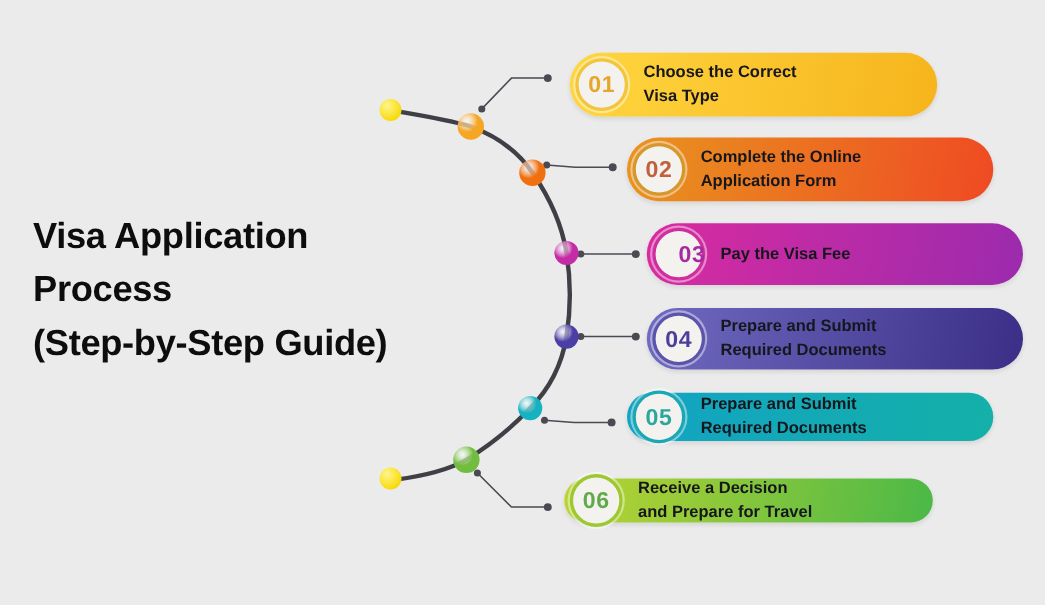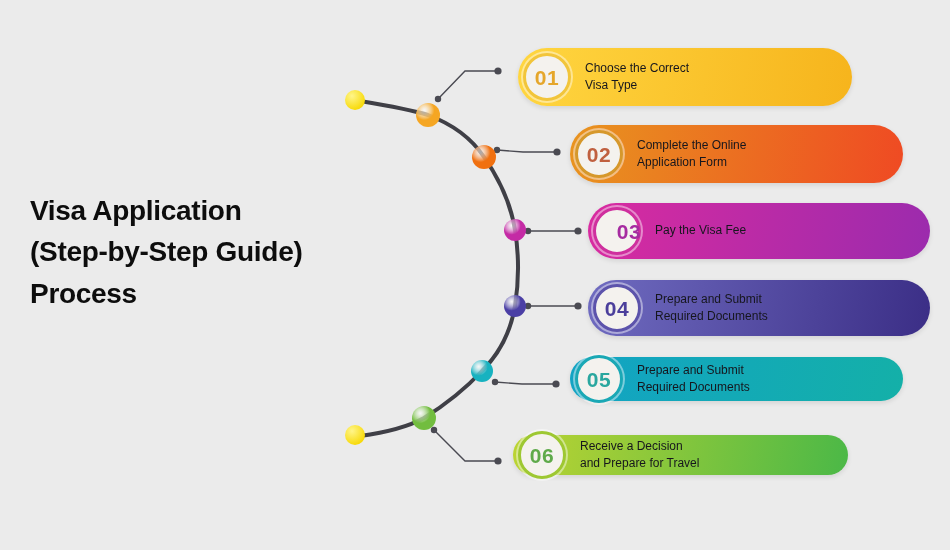--- a/index.html
+++ b/index.html
@@ -21,21 +21,21 @@
   }
 
   
   #title-block {
     position: absolute;
     left: 30px;
     top: 190px;
     width: 430px;
   }
   #title-block .title-line {
-    font-size: 28px;
+    font-size: 33px;
     font-weight: bold;
     color: #0d0d0d;
     letter-spacing: -0.3px;
     line-height: 1.48;
     white-space: nowrap;
   }
 
   
   #connector-layer {
     position: absolute;
@@ -69,36 +69,36 @@
   }
   .step-badge-num {
     font-size: 21px;
     font-weight: bold;
     letter-spacing: 0.5px;
     line-height: 1;
   }
   .step-text {
     margin-left: 14px;
     margin-right: 16px;
-    font-size: 12px;
-    font-weight: normal;
+    font-size: 15px;
+    font-weight: bold;
     color: #16161d;
     line-height: 1.45;
   }
   .step-text .tline { display: block; white-space: nowrap; }
 </style>
 </head>
 <body>
 
 <div id="infographic">
 
   <div id="title-block">
     <div class="title-line">Visa Application</div>
+    <div class="title-line">Process</div>
     <div class="title-line">(Step-by-Step Guide)</div>
-    <div class="title-line">Process</div>
   </div>
 
   <svg id="connector-layer" viewBox="0 0 950 550" xmlns="http://www.w3.org/2000/svg">
       <defs>
         <radialGradient id="nodegrad0" cx="35%" cy="30%" r="75%">
           <stop offset="0%" stop-color="#ffffff" stop-opacity="0.55"></stop>
           <stop offset="55%" stop-color="#f5a623"></stop>
           <stop offset="100%" stop-color="#f5a623" stop-opacity="1"></stop>
         </radialGradient>
         <radialGradient id="nodegrad1" cx="35%" cy="30%" r="75%">

